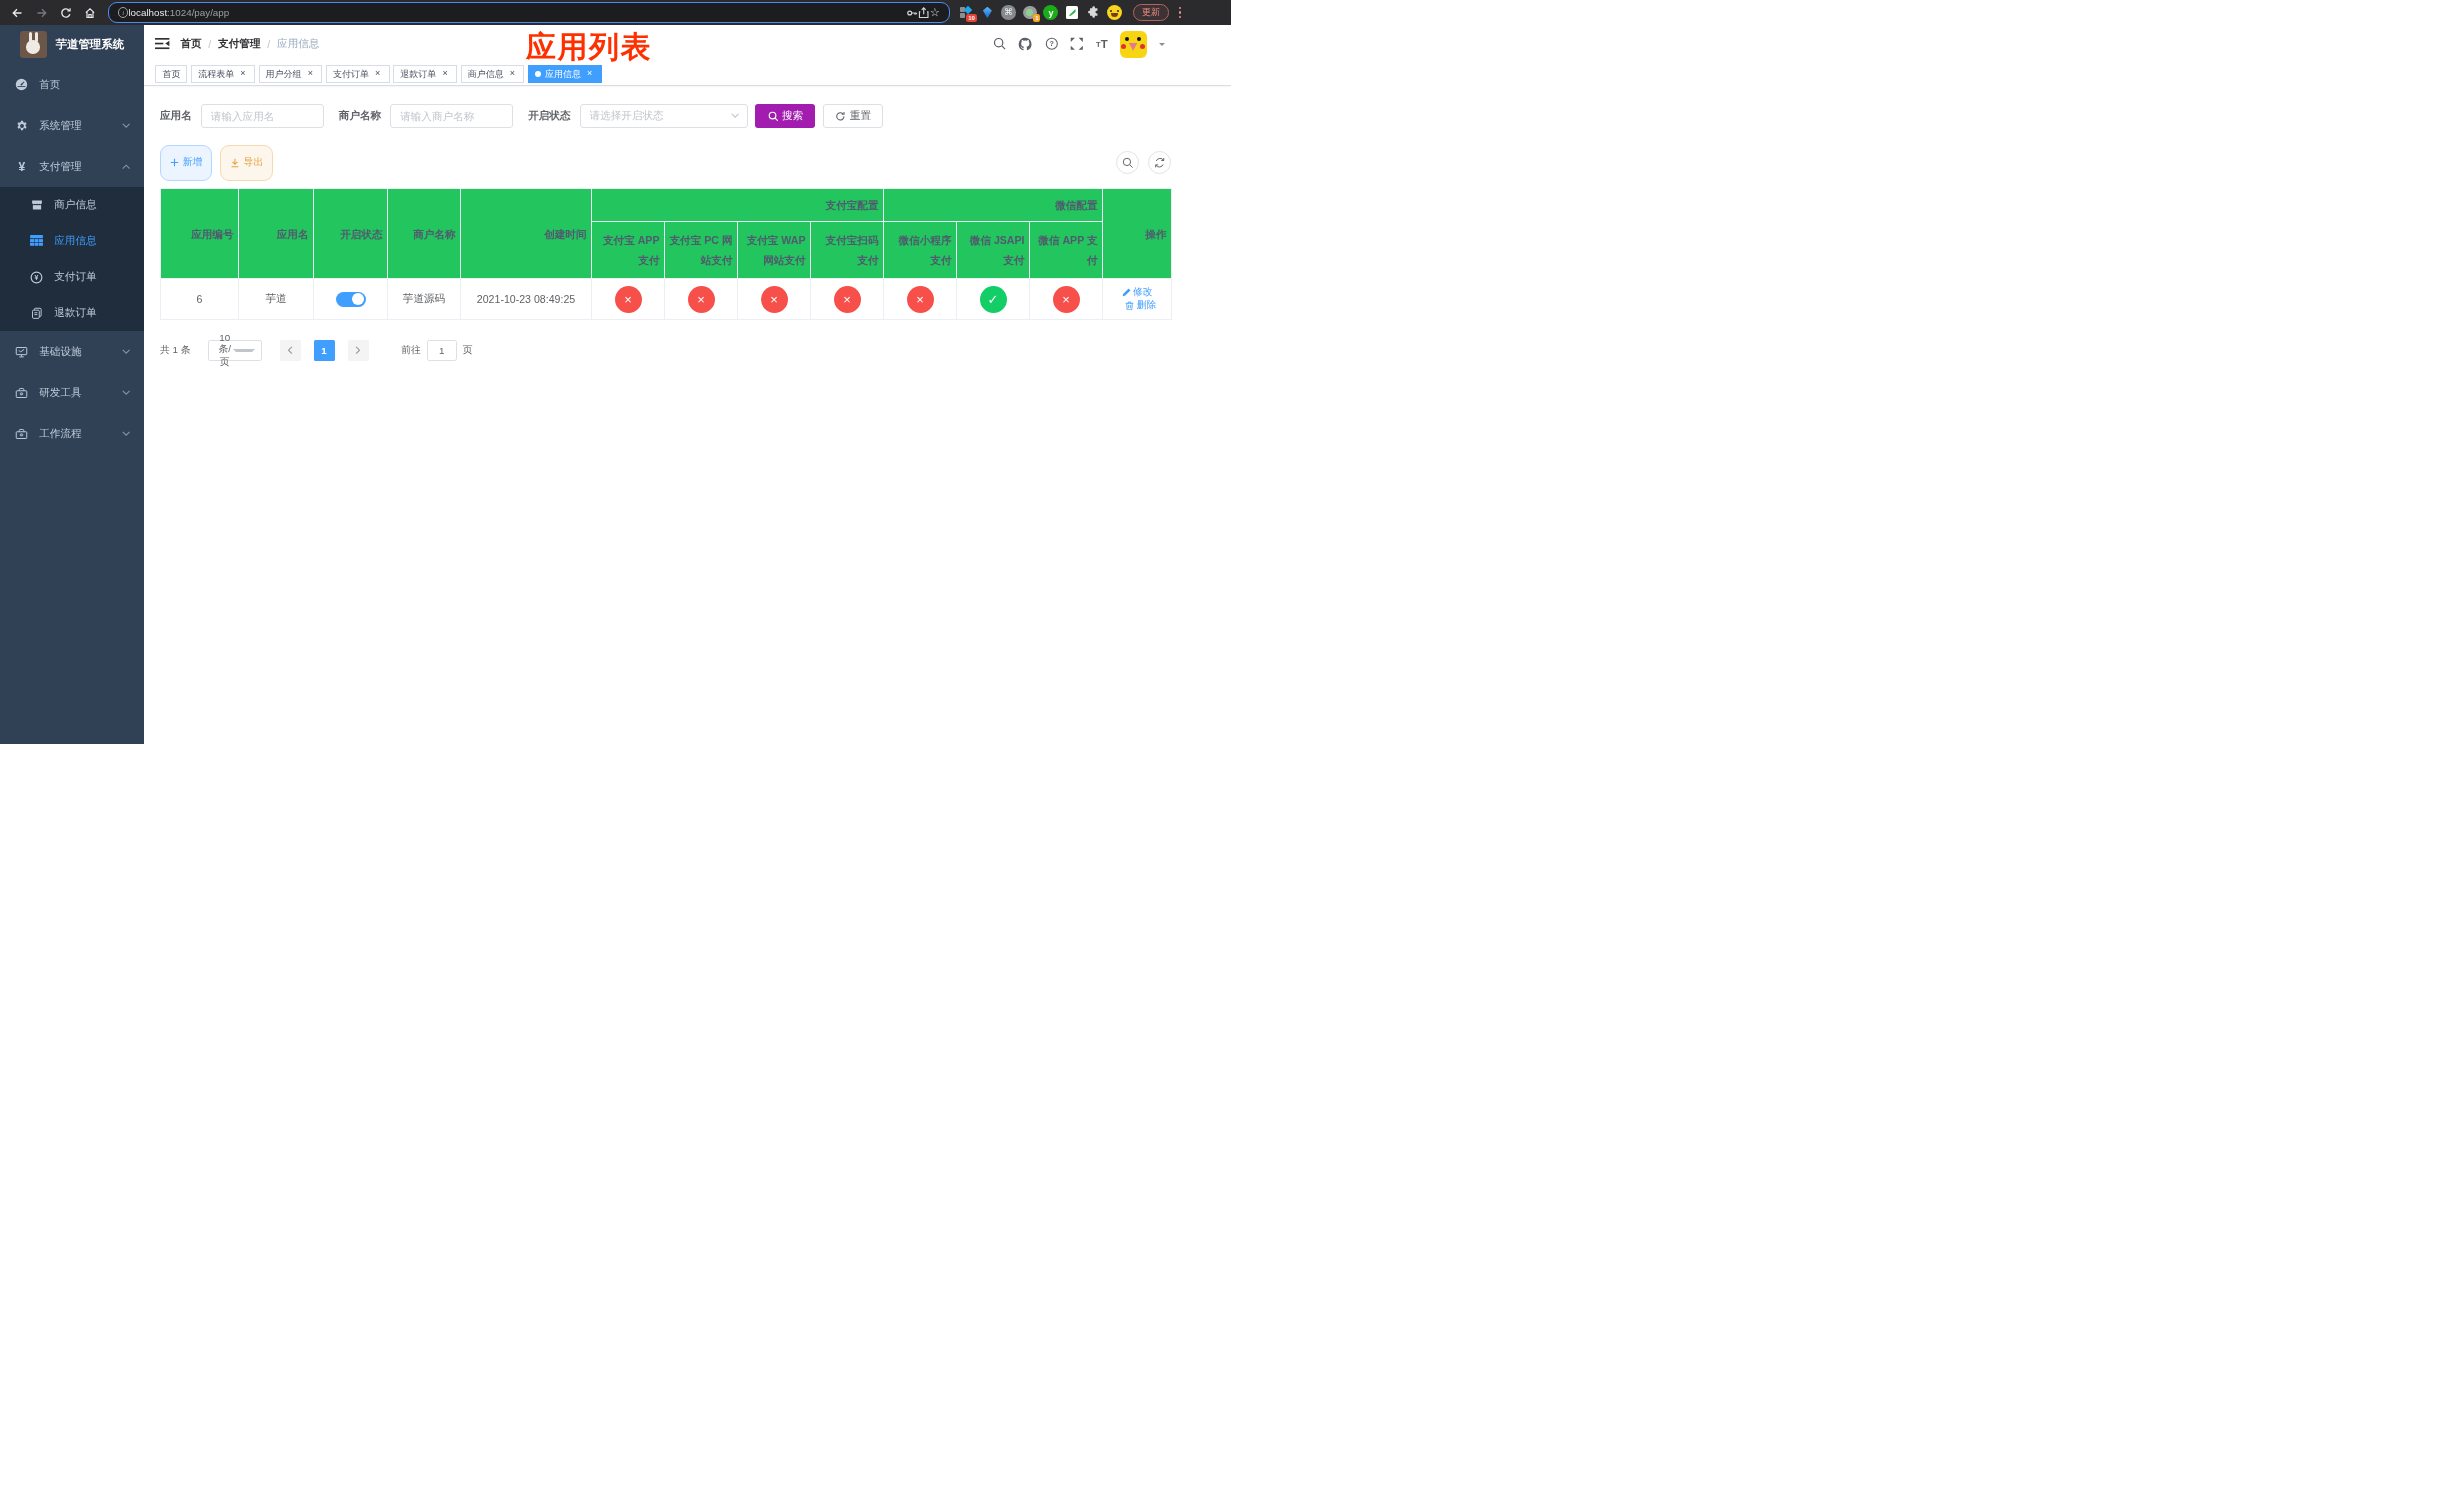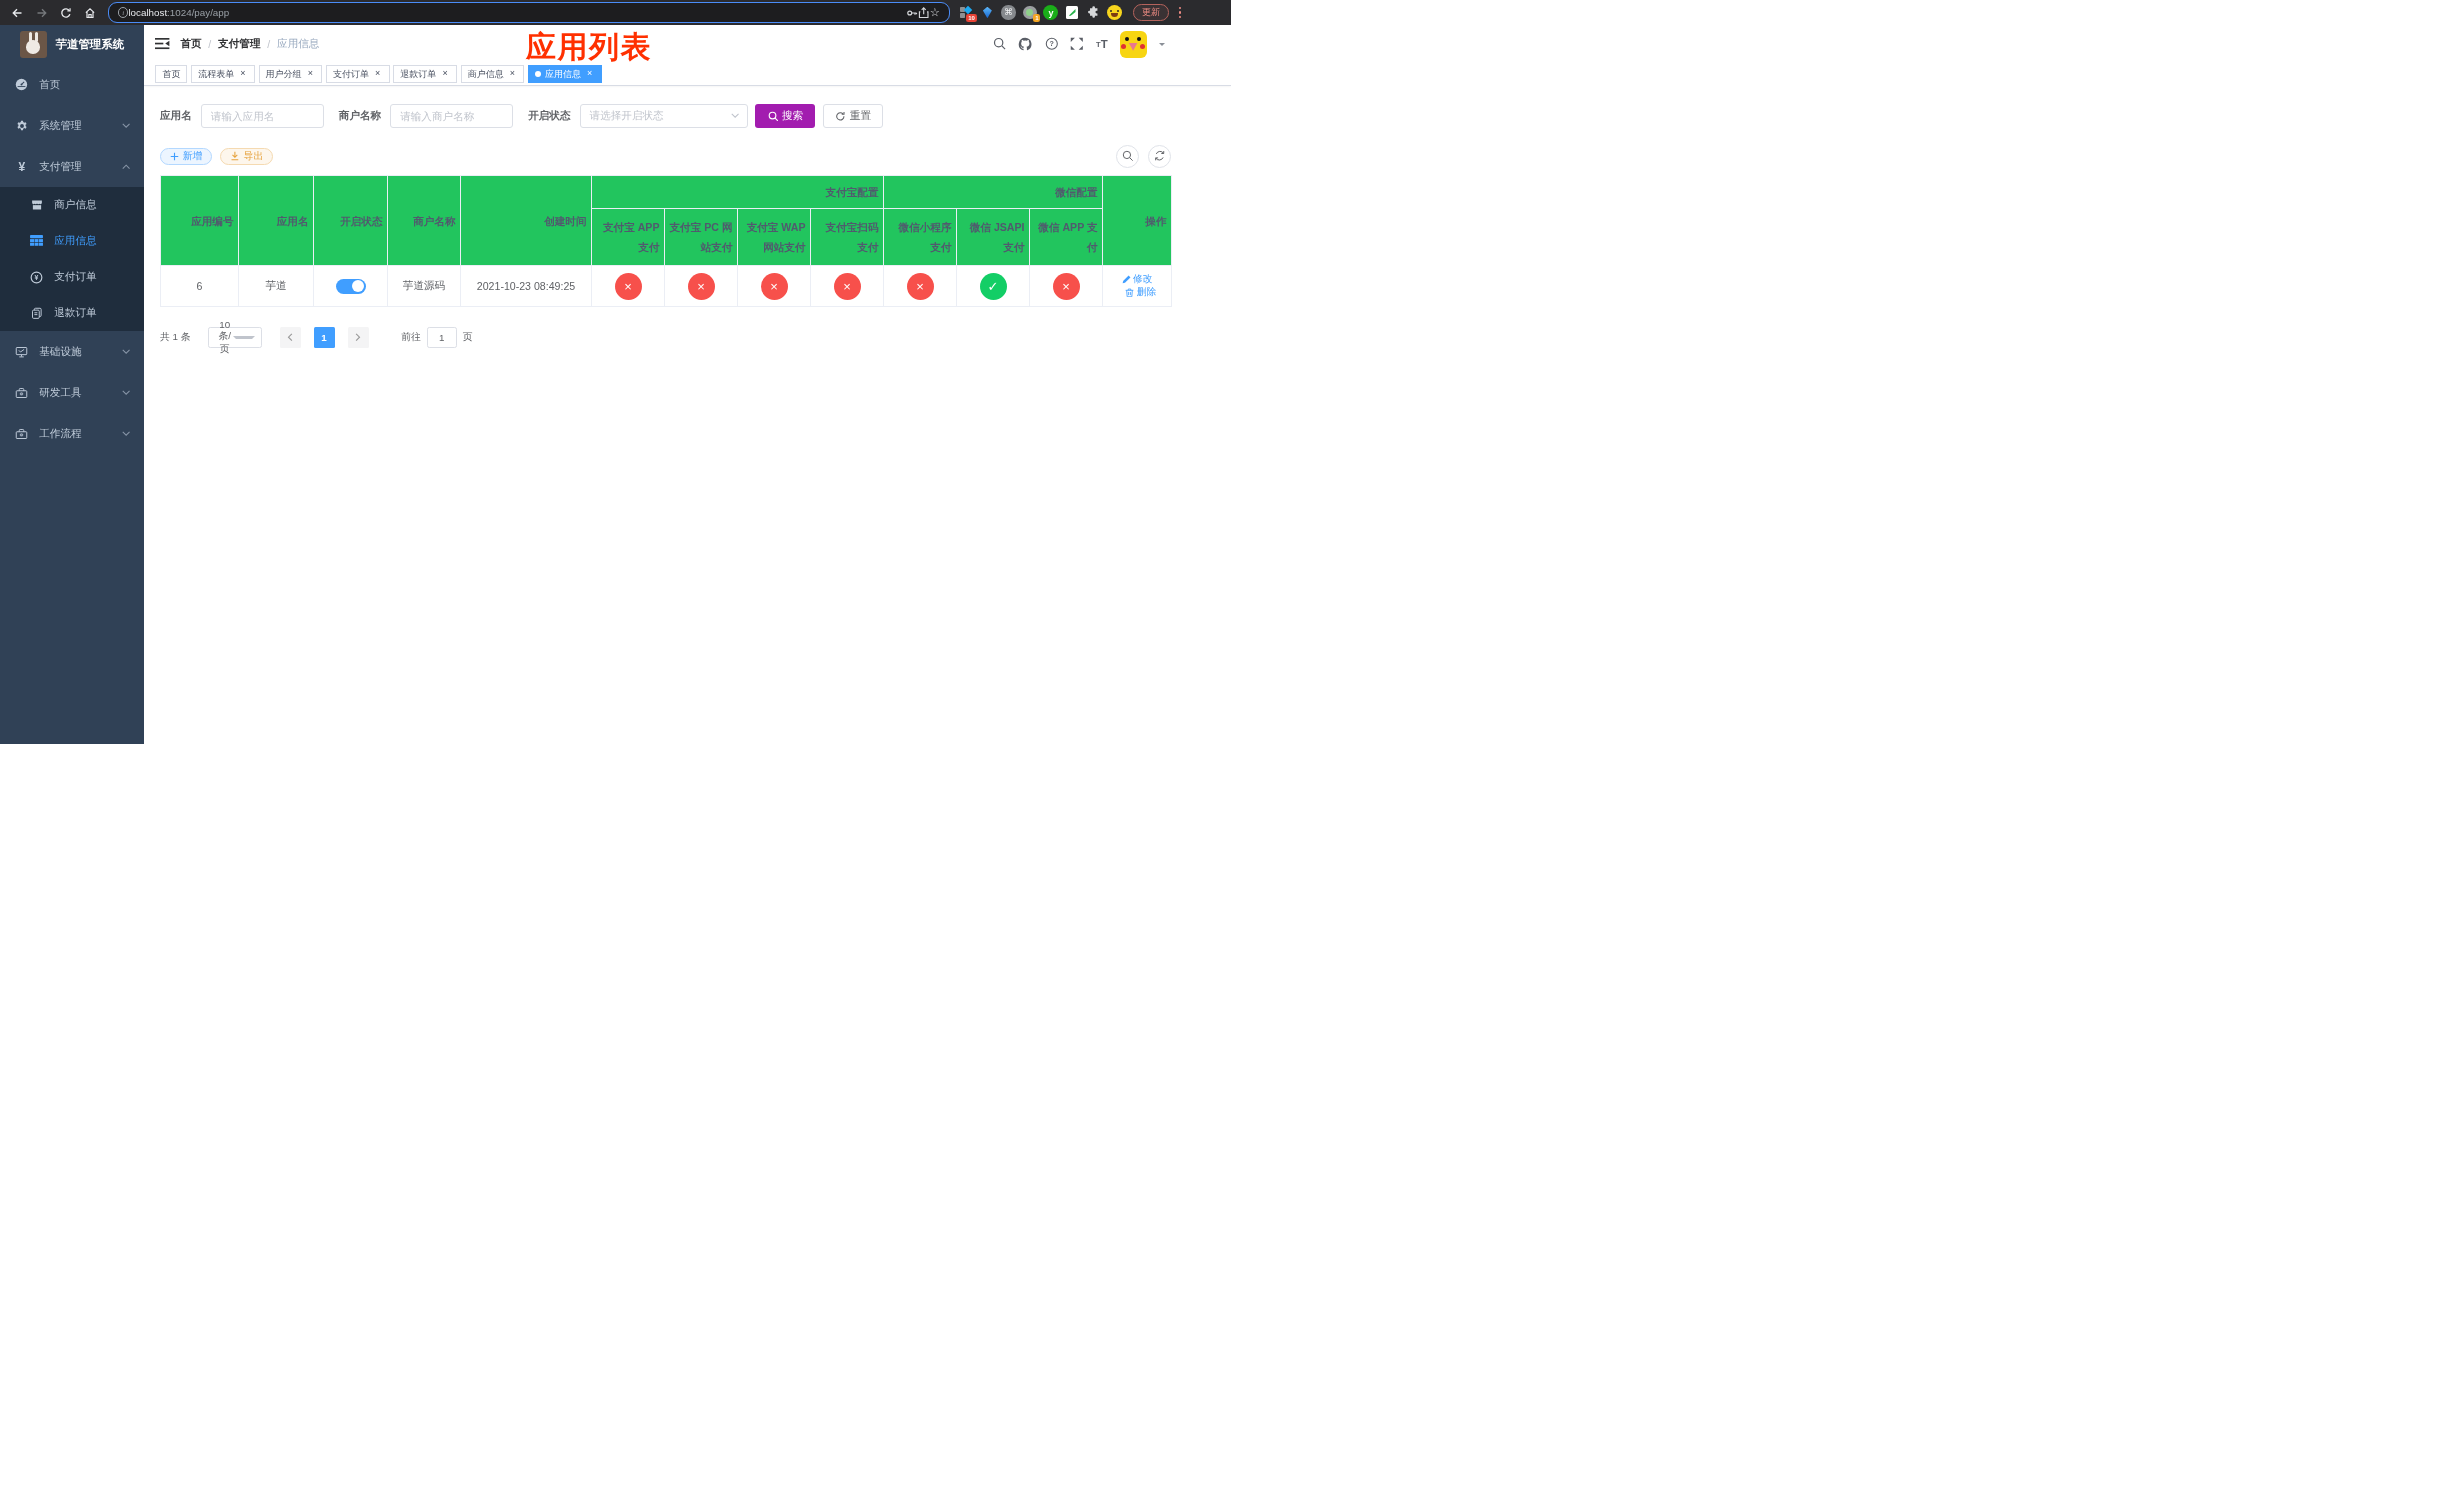--- a/index.html
+++ b/index.html
@@ -103,21 +103,21 @@
   .f-label { font-size:10.6px; font-weight:bold; color:#606266; margin-right:9px; }
   .f-input { width:123px; height:24px; border:0.8px solid #dcdfe6; border-radius:3px; padding:0 9px; font-size:10.6px; color:#606266; margin-right:15px; }
   .f-input::placeholder { color:#c0c4cc; }
   .f-select { width:168px; height:24px; border:0.8px solid #dcdfe6; border-radius:3px; padding:0 7.6px 0 9px;
     display:flex; align-items:center; margin-right:7.6px; cursor:pointer; }
   .f-select .ph { flex:1; font-size:10.6px; color:#c0c4cc; }
   .btn { height:24px; border-radius:3px; font-size:10.6px; display:inline-flex; align-items:center; gap:3.8px; padding:0 11.4px; cursor:pointer; border:0.8px solid transparent; }
   .btn-primary { background:#a21caf; color:#fff; margin-right:7.6px; }
   .btn-plain { background:#fff; color:#606266; border-color:#dcdfe6; }
   .toolbar { margin-top:16.7px; display:flex; align-items:center; width:1011px; }
-  .btn-sm { height:17px; font-size:9.8px; padding:0 9px; border-radius:9px; display:inline-flex; align-items:center; gap:3.8px; cursor:pointer; }
+  .btn-sm { height:36px; font-size:9.8px; padding:0 9px; border-radius:9px; display:inline-flex; align-items:center; gap:3.8px; cursor:pointer; }
   .btn-add { background:#ecf5ff; color:#409eff; border:0.8px solid #b3d8ff; margin-right:7.6px; }
   .btn-export { background:#fdf6ec; color:#e6a23c; border:0.8px solid #f5dab1; }
   .tool-circles { margin-left:auto; display:flex; gap:9px; }
   .circle-btn { width:23px; height:23px; border-radius:50%; border:0.8px solid #e0e3e9; display:flex; align-items:center; justify-content:center; color:#606266; background:#fff; cursor:pointer; }
 
   
   table { margin-top:7.6px; width:1011px; border-collapse:collapse; table-layout:fixed; }
   th, td { border:0.8px solid #ebeef5; text-align:center; font-size:10.6px; }
   th { background:#22c55e; color:#515a6e; font-weight:bold; padding:7.6px 4.5px; line-height:1.9;text-align:right; }
   thead tr.group th { padding:6px 4.5px; }

